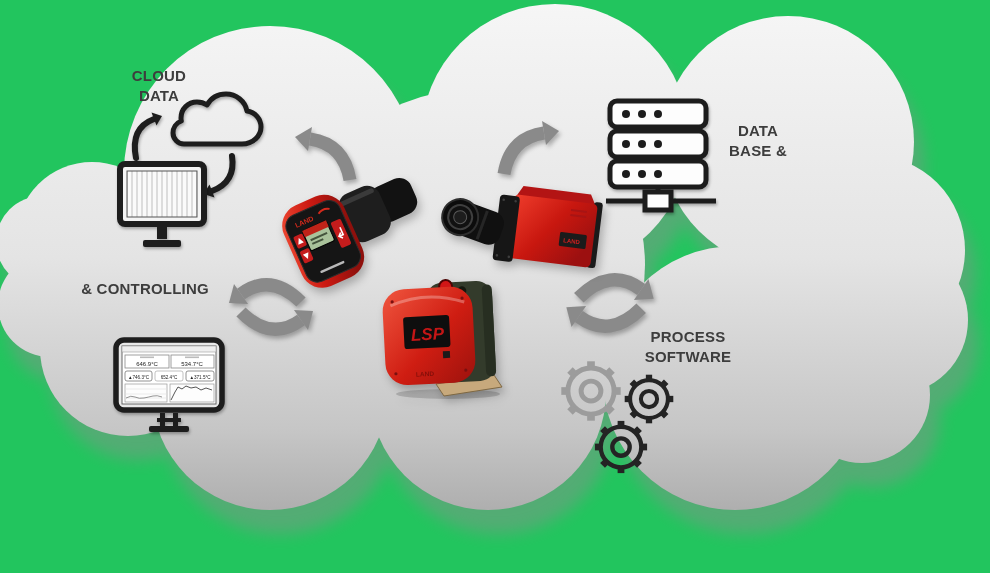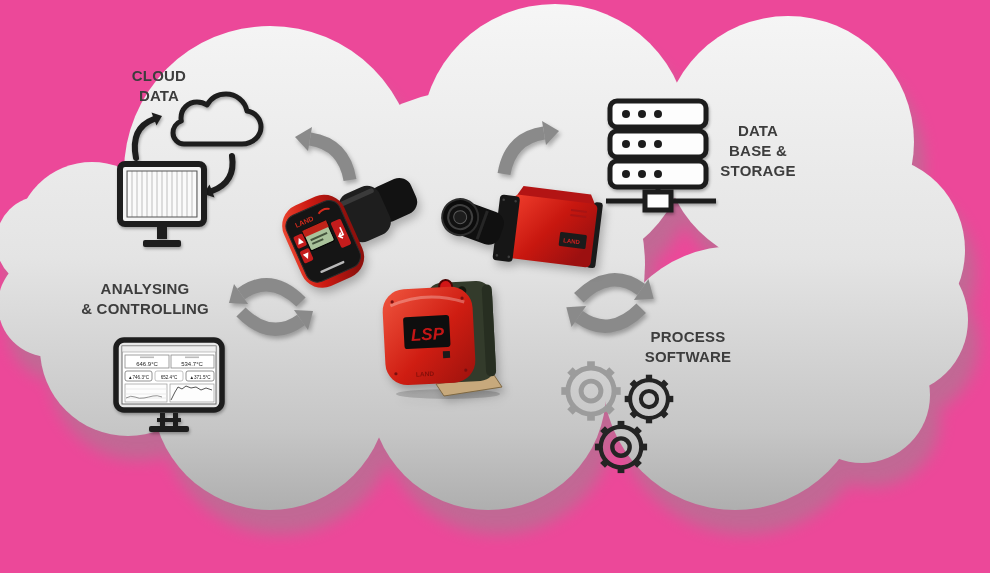--- a/index.html
+++ b/index.html
@@ -1,16 +1,16 @@
 <!DOCTYPE html>
 <html><head>
 <meta charset="utf-8">
 <style>
   html,body{margin:0;padding:0;background:#ffffff;}
-  #stage{position:relative;width:990px;height:573px;background:#ec4899;overflow:hidden;
+  #stage{position:relative;width:990px;height:573px;background:#22c55e;overflow:hidden;
          font-family:"Liberation Sans",sans-serif;}
   .abs{position:absolute;}
   .lbl{position:absolute;font-weight:bold;color:#3d3d3d;text-align:center;
        font-size:15px;line-height:20px;letter-spacing:.2px;}
   .icon-shadow{filter:drop-shadow(1.5px 2px 1.5px rgba(0,0,0,.30));}
   .arrow-shadow{filter:drop-shadow(2px 3px 2px rgba(0,0,0,.28));}
   .dev-shadow{filter:drop-shadow(3px 5px 4px rgba(0,0,0,.25));}
   svg{display:block;overflow:visible;}
   text{font-family:"Liberation Sans",sans-serif;}
 </style>
@@ -111,41 +111,39 @@
     <circle cx="22" cy="76" r="4" fill="#1c1c1c"></circle>
       <circle cx="38" cy="76" r="4" fill="#1c1c1c"></circle>
       <circle cx="54" cy="76" r="4" fill="#1c1c1c"></circle>
     <line x1="54" y1="89" x2="54" y2="96" stroke="#1c1c1c" stroke-width="5"></line>
     <rect x="41" y="94" width="26" height="18" fill="#fdfdfd" stroke="#1c1c1c" stroke-width="5"></rect>
   </svg>
 
   <div class="lbl" style="left:699px;top:121px;width:118px">
     <div>DATA</div>
     <div>BASE &amp;</div>
-    <div>STORAGE</div>
   </div>
 
   <svg class="abs arrow-shadow" style="left:220px;top:268px" width="102" height="78" viewBox="0 0 100 78">
     <g transform="scale(-1,1) translate(-100,0)">
       <path d="M20,34 Q50,4 80,26" fill="none" stroke="#8a8a8a" stroke-width="13"></path>
       <polygon points="92,35 73,36 87,16" fill="#8a8a8a"></polygon>
       <path d="M80,44 Q50,74 20,52" fill="none" stroke="#8a8a8a" stroke-width="13"></path>
       <polygon points="8,43 27,42 13,62" fill="#8a8a8a"></polygon>
     </g>
   </svg>
 
   <svg class="abs arrow-shadow" style="left:558px;top:262px" width="104" height="82" viewBox="0 0 100 78">
     <path d="M20,34 Q50,4 80,26" fill="none" stroke="#8a8a8a" stroke-width="13"></path>
     <polygon points="92,35 73,36 87,16" fill="#8a8a8a"></polygon>
     <path d="M80,44 Q50,74 20,52" fill="none" stroke="#8a8a8a" stroke-width="13"></path>
     <polygon points="8,43 27,42 13,62" fill="#8a8a8a"></polygon>
   </svg>
 
   <div class="lbl" style="left:57px;top:279px;width:176px">
-    <div>ANALYSING</div>
     <div>&amp; CONTROLLING</div>
   </div>
 
   <svg class="abs icon-shadow" style="left:112px;top:336px" width="114" height="100" viewBox="0 0 114 100">
     <rect x="4" y="4" width="106" height="70" rx="8" fill="#e9e9e9" stroke="#1d1d1d" stroke-width="5.5"></rect>
     <rect x="10" y="10" width="94" height="58" fill="#ffffff" stroke="#666" stroke-width="1"></rect>
     <rect x="10" y="10" width="94" height="6" fill="#efefef" stroke="#999" stroke-width="0.6"></rect>
 
     <rect x="13" y="19" width="44" height="13" fill="#ffffff" stroke="#888" stroke-width="0.8"></rect>
     <rect x="59" y="19" width="43" height="13" fill="#ffffff" stroke="#888" stroke-width="0.8"></rect>

